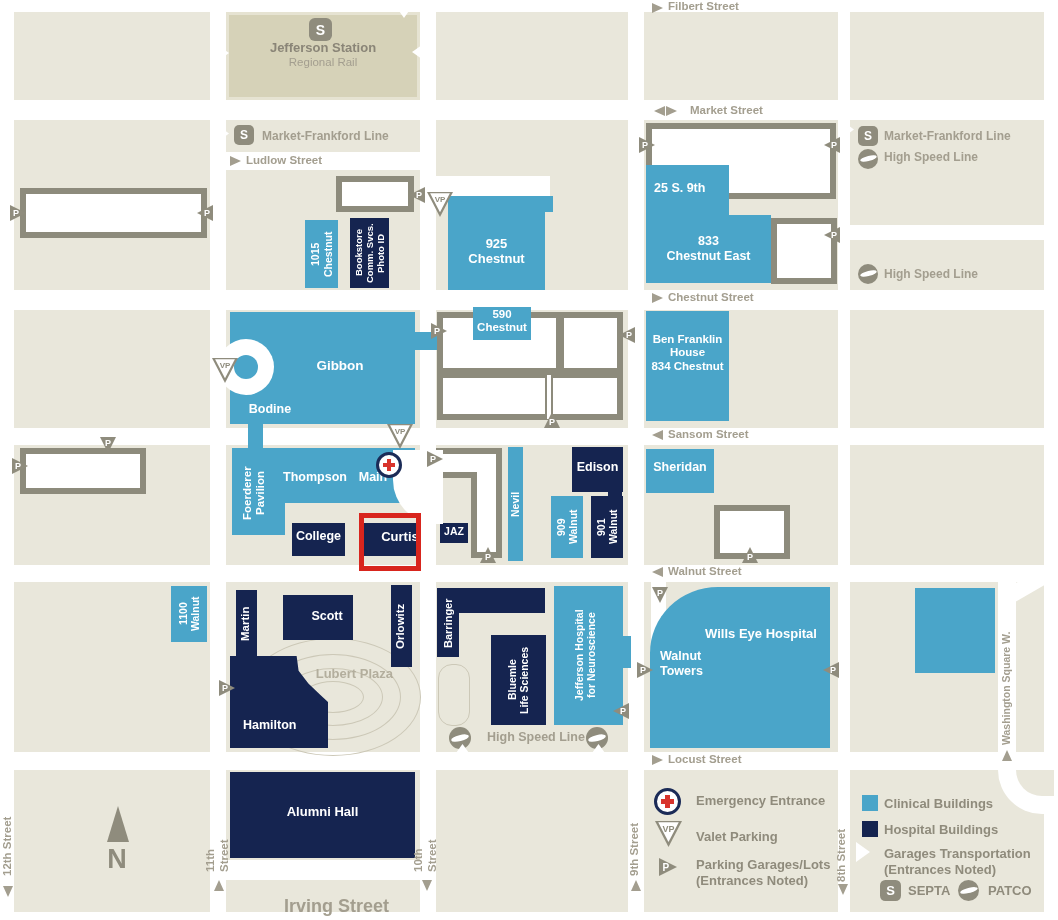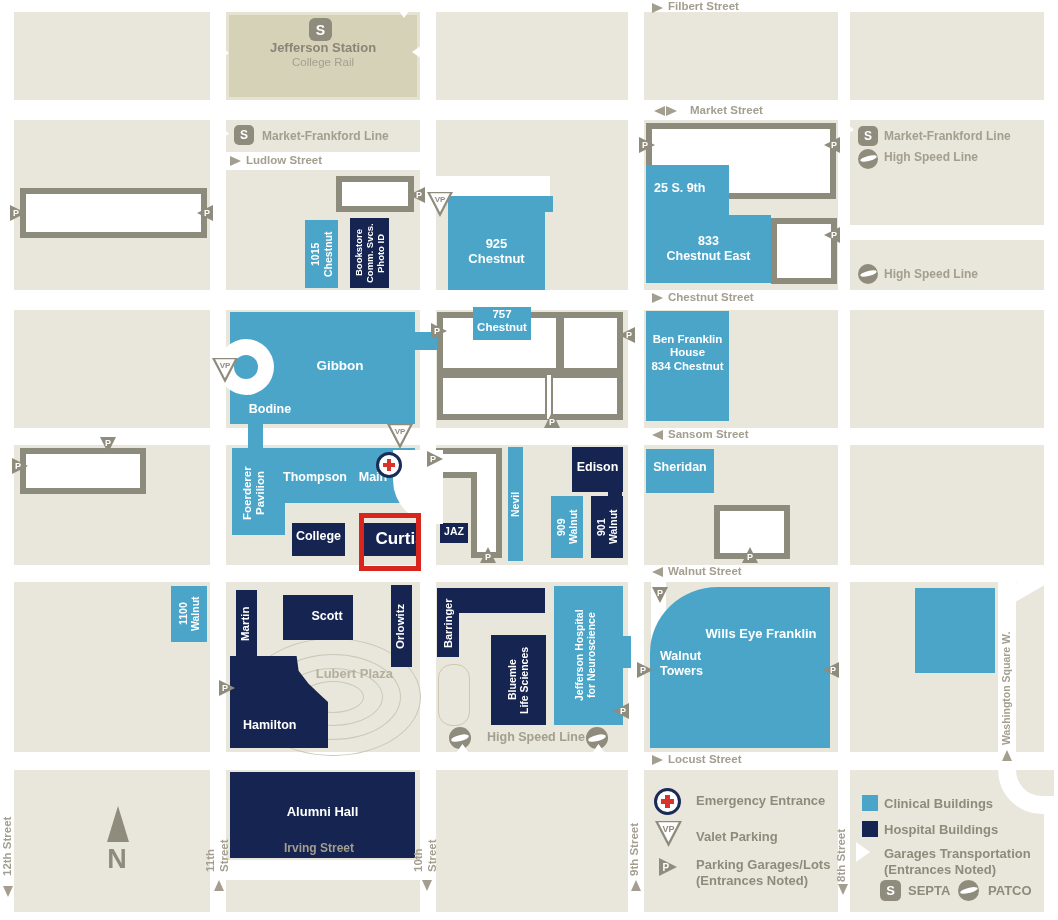--- a/index.html
+++ b/index.html
@@ -123,82 +123,82 @@
     <div class="abs bld-c" style="left: 650px; top: 652px; width: 180px; height: 96px; z-index: 4;"></div>
     <div class="abs bld-c" style="left: 718px; top: 587px; width: 112px; height: 66px; z-index: 4;"></div>
     <div class="abs bld-c" style="left: 650px; top: 587px; width: 68px; height: 66px; z-index: 4; border-radius: 100% 0px 0px;"></div>
     <div class="abs bld-c" style="left: 915px; top: 588px; width: 80px; height: 85px; z-index: 4;"></div>
     <div class="abs bld-a" style="left: 230px; top: 656px; width: 98px; height: 92px; z-index: 4; clip-path: polygon(0px 0px, 68% 0px, 70% 16%, 80% 30%, 92% 42%, 100% 50%, 100% 100%, 0px 100%);"></div>
     <div class="abs bld-a" style="left: 230px; top: 772px; width: 185px; height: 86px; z-index: 4;"></div>
     <div class="abs" style="left: 218px; top: 339px; width: 56px; height: 56px; z-index: 5; background: rgb(255, 255, 255); border-radius: 50%;"></div>
     <div class="abs" style="left: 234px; top: 355px; width: 24px; height: 24px; z-index: 5; background: rgb(74, 165, 201); border-radius: 50%;"></div>
     <div class="abs" style="left: 393px; top: 450px; width: 50px; height: 74px; z-index: 5; background: rgb(255, 255, 255); border-radius: 0px 0px 0px 44px;"></div>
     <div class="abs lbl stitle" style="left: 243px; top: 40px; width: 160px; z-index: 6;">Jefferson Station</div>
-    <div class="abs lbl ssub" style="left: 243px; top: 56px; width: 160px; z-index: 6;">College Rail</div>
+    <div class="abs lbl ssub" style="left: 243px; top: 56px; width: 160px; z-index: 6;">Regional Rail</div>
     <div class="abs lbl tr" style="left: 262px; top: 130px; z-index: 6;">Market-Frankford Line</div>
     <div class="abs lbl tr" style="left: 884px; top: 130px; z-index: 6;">Market-Frankford Line</div>
     <div class="abs lbl tr" style="left: 884px; top: 151px; z-index: 6;">High Speed Line</div>
     <div class="abs lbl tr" style="left: 884px; top: 268px; z-index: 6;">High Speed Line</div>
     <div class="abs lbl tr" style="left: 487px; top: 730px; z-index: 6; font-size: 12.5px;">High Speed Line</div>
     <div class="abs lbl st" style="left: 668px; top: 0px; z-index: 6;">Filbert Street</div>
     <div class="abs lbl st" style="left: 690px; top: 104px; z-index: 6;">Market Street</div>
     <div class="abs lbl st" style="left: 246px; top: 154px; z-index: 6;">Ludlow Street</div>
     <div class="abs lbl st" style="left: 668px; top: 291px; z-index: 6;">Chestnut Street</div>
     <div class="abs lbl st" style="left: 668px; top: 428px; z-index: 6;">Sansom Street</div>
     <div class="abs lbl st" style="left: 668px; top: 565px; z-index: 6;">Walnut Street</div>
     <div class="abs lbl st" style="left: 668px; top: 753px; z-index: 6;">Locust Street</div>
-    <div class="abs lbl st" style="left: 284px; top: 842px; z-index: 6; font-size: 12px;">Irving Street</div>
+    <div class="abs lbl st" style="left: 284px; top: 896px; z-index: 6; font-size: 18px;">Irving Street</div>
     <div class="abs lbl st v" style="left: 0px; top: 804px; width: 15px; height: 84px; z-index: 6;">12th Street</div>
     <div class="abs lbl st v" style="left: 210px; top: 814px; width: 15px; height: 58px; z-index: 6;">11th Street</div>
     <div class="abs lbl st v" style="left: 418px; top: 814px; width: 15px; height: 58px; z-index: 6;">10th Street</div>
     <div class="abs lbl st v" style="left: 627px; top: 820px; width: 15px; height: 58px; z-index: 6;">9th Street</div>
     <div class="abs lbl st v" style="left: 834px; top: 826px; width: 15px; height: 58px; z-index: 6;">8th Street</div>
     <div class="abs lbl st v" style="left: 998px; top: 626px; width: 17px; height: 124px; z-index: 6; font-size: 10.5px;">Washington Square W.</div>
     <div class="abs lbl bl v" style="left: 305px; top: 220px; width: 33px; height: 68px; z-index: 6; font-size: 10.5px;">1015
 Chestnut</div>
     <div class="abs lbl bl v" style="left: 350px; top: 218px; width: 39px; height: 70px; z-index: 6; font-size: 9.5px;">Bookstore
 Comm. Svcs.
 Photo ID</div>
     <div class="abs lbl bl" style="left: 448px; top: 236px; width: 97px; z-index: 6; font-size: 13px;">925
 Chestnut</div>
     <div class="abs lbl bl" style="left: 654px; top: 181px; width: 70px; z-index: 6; font-size: 12.5px; text-align: left; justify-content: flex-start;">25 S. 9th</div>
     <div class="abs lbl bl" style="left: 646px; top: 234px; width: 125px; z-index: 6; font-size: 12.5px;">833
 Chestnut East</div>
-    <div class="abs lbl bl" style="left: 473px; top: 308px; width: 58px; z-index: 6; font-size: 11.5px;">757
+    <div class="abs lbl bl" style="left: 473px; top: 308px; width: 58px; z-index: 6; font-size: 11.5px;">590
 Chestnut</div>
     <div class="abs lbl bl" style="left: 280px; top: 358px; width: 120px; z-index: 6; font-size: 13.5px; text-align: center;">Gibbon</div>
     <div class="abs lbl bl" style="left: 240px; top: 402px; width: 60px; z-index: 6; font-size: 12.5px;">Bodine</div>
     <div class="abs lbl bl" style="left: 646px; top: 333px; width: 83px; z-index: 6; font-size: 11.5px;">Ben Franklin
 House
 834 Chestnut</div>
     <div class="abs lbl bl v" style="left: 238px; top: 456px; width: 32px; height: 74px; z-index: 6; font-size: 11.5px;">Foerderer
 Pavilion</div>
     <div class="abs lbl bl" style="left: 281px; top: 470px; width: 68px; z-index: 6; font-size: 12.5px;">Thompson</div>
     <div class="abs lbl bl" style="left: 355px; top: 470px; width: 36px; z-index: 6; font-size: 12.5px;">Main</div>
     <div class="abs lbl bl" style="left: 572px; top: 460px; width: 51px; z-index: 6; font-size: 12.5px;">Edison</div>
     <div class="abs lbl bl" style="left: 646px; top: 460px; width: 68px; z-index: 6; font-size: 12.5px;">Sheridan</div>
     <div class="abs lbl bl v" style="left: 505px; top: 477px; width: 20px; height: 55px; z-index: 6; font-size: 10.5px;">Nevil</div>
     <div class="abs lbl bl v" style="left: 551px; top: 499px; width: 32px; height: 56px; z-index: 6; font-size: 10.5px;">909
 Walnut</div>
     <div class="abs lbl bl v" style="left: 591px; top: 499px; width: 32px; height: 56px; z-index: 6; font-size: 10.5px;">901
 Walnut</div>
     <div class="abs lbl bl" style="left: 440px; top: 525px; width: 28px; z-index: 6; font-size: 10.5px;">JAZ</div>
     <div class="abs lbl bl" style="left: 292px; top: 529px; width: 53px; z-index: 6; font-size: 12.5px;">College</div>
-    <div class="abs lbl bl" style="left: 364px; top: 529px; width: 72px; z-index: 6; font-size: 17px;">Curtis</div>
+    <div class="abs lbl bl" style="left: 364px; top: 529px; width: 72px; z-index: 6; font-size: 13px;">Curtis</div>
     <div class="abs lbl bl v" style="left: 171px; top: 589px; width: 36px; height: 50px; z-index: 6; font-size: 10.5px;">1100
 Walnut</div>
     <div class="abs lbl bl v" style="left: 233px; top: 597px; width: 26px; height: 54px; z-index: 6; font-size: 11.5px;">Martin</div>
     <div class="abs lbl bl" style="left: 283px; top: 609px; width: 88px; z-index: 6; font-size: 12.5px;">Scott</div>
     <div class="abs lbl bl v" style="left: 388px; top: 593px; width: 26px; height: 66px; z-index: 6; font-size: 11.5px;">Orlowitz</div>
     <div class="abs lbl bl v" style="left: 435px; top: 593px; width: 26px; height: 60px; z-index: 6; font-size: 11px;">Barringer</div>
     <div class="abs lbl bl v" style="left: 493px; top: 641px; width: 50px; height: 78px; z-index: 6; font-size: 10.5px;">Bluemle
 Life Sciences</div>
     <div class="abs lbl bl v" style="left: 562px; top: 597px; width: 46px; height: 117px; z-index: 6; font-size: 10.5px;">Jefferson Hospital
 for Neuroscience</div>
-    <div class="abs lbl bl" style="left: 700px; top: 626px; width: 122px; z-index: 6; font-size: 13px;">Wills Eye Franklin</div>
+    <div class="abs lbl bl" style="left: 700px; top: 626px; width: 122px; z-index: 6; font-size: 13px;">Wills Eye Hospital</div>
     <div class="abs lbl bl" style="left: 660px; top: 649px; width: 62px; z-index: 6; font-size: 12.5px; text-align: left; justify-content: flex-start;">Walnut
 Towers</div>
     <div class="abs lbl bl" style="left: 243px; top: 718px; width: 72px; z-index: 6; font-size: 12.5px; text-align: left; justify-content: flex-start;">Hamilton</div>
     <div class="abs lbl bl" style="left: 230px; top: 804px; width: 185px; z-index: 6; font-size: 13px;">Alumni Hall</div>
     <div class="abs lbl area" style="left: 283px; top: 666px; width: 110px; z-index: 6; font-size: 13px;">Lubert Plaza</div>
     <div class="abs lbl cn" style="left: 102px; top: 844px; width: 30px; z-index: 6;">N</div>
     <div class="abs lbl lg" style="left: 696px; top: 793px; z-index: 6;">Emergency Entrance</div>
     <div class="abs lbl lg" style="left: 696px; top: 829px; z-index: 6;">Valet Parking</div>
     <div class="abs lbl lg" style="left: 696px; top: 857px; z-index: 6;">Parking Garages/Lots
 (Entrances Noted)</div>

